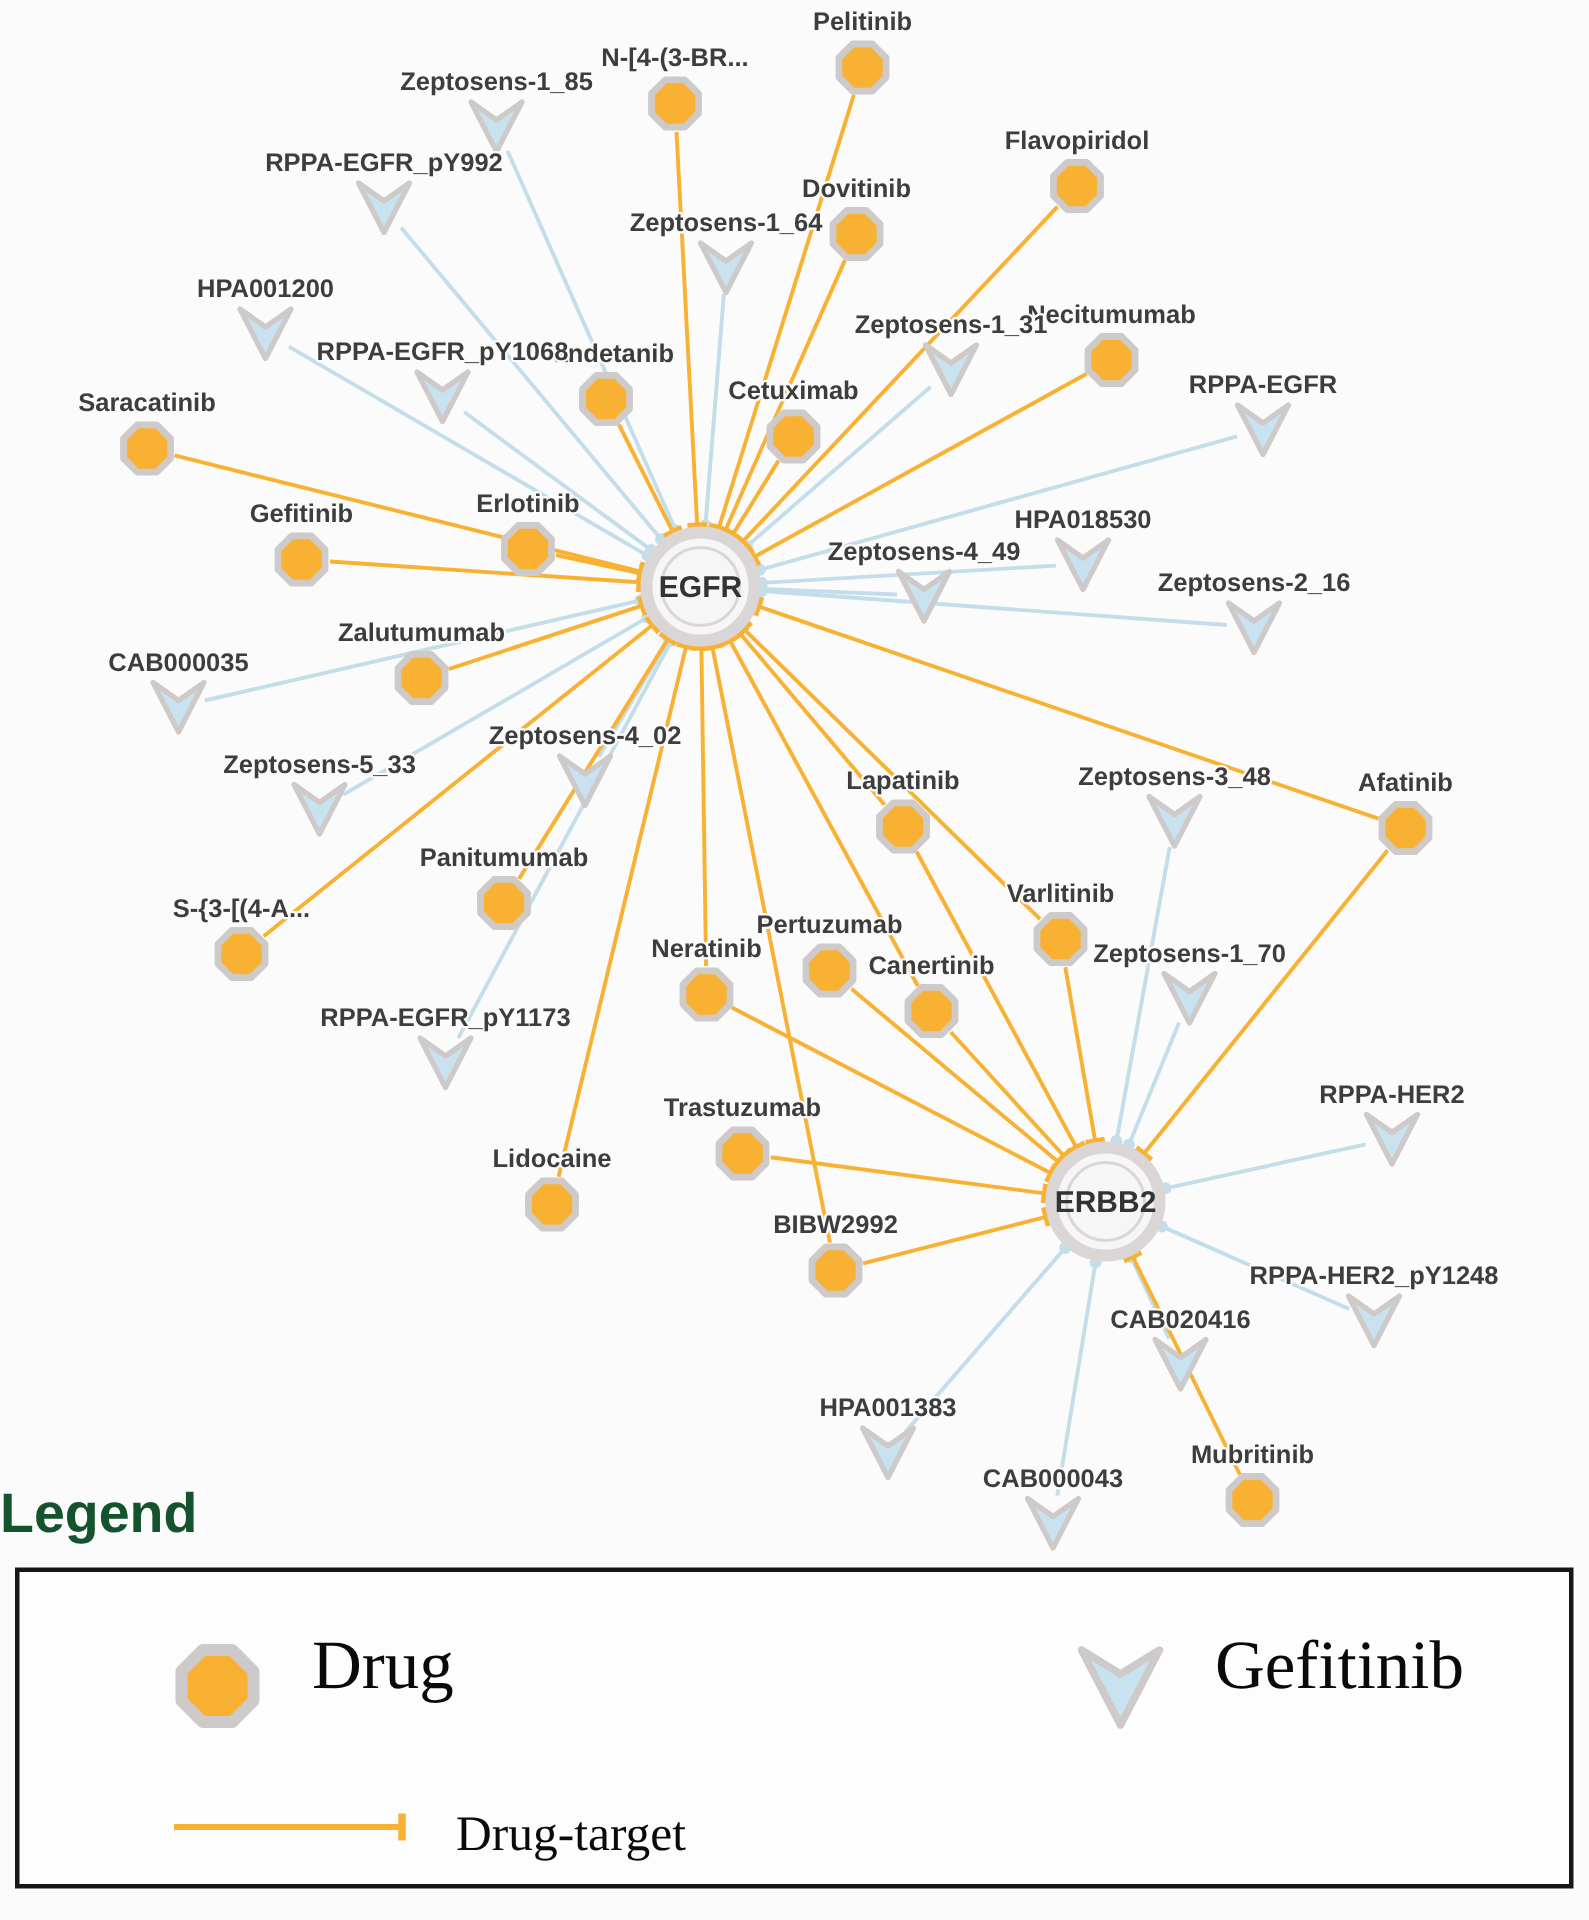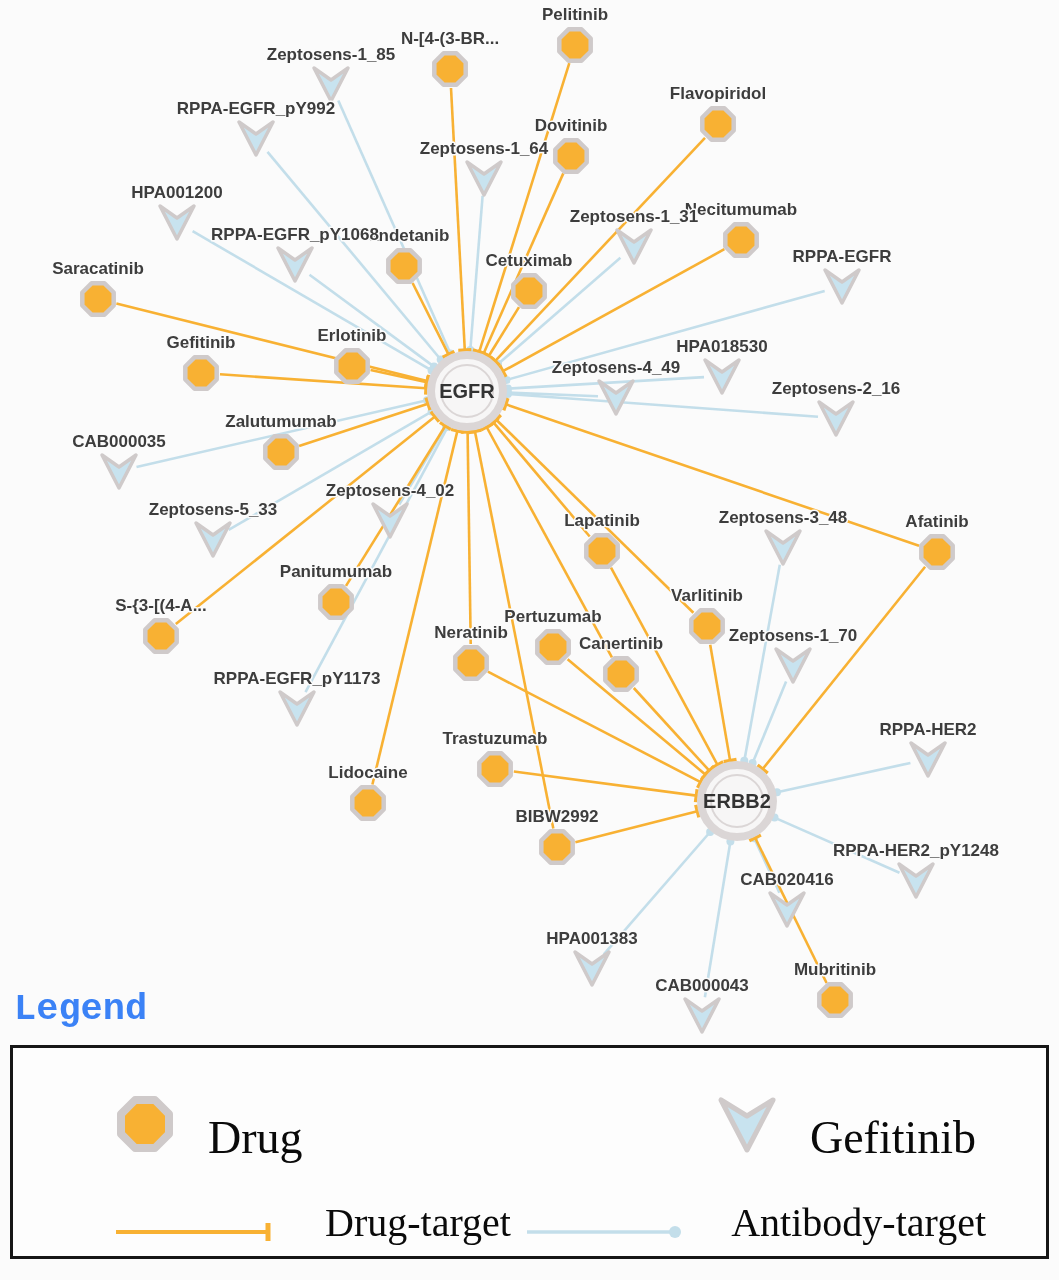--- a/index.html
+++ b/index.html
@@ -1,27 +1,27 @@
 <!DOCTYPE html>
 <html><head>
 <meta charset="utf-8">
 <style>
   html,body{margin:0;padding:0;background:#FBFBFB;}
   .stage{position:relative;width:1059px;height:1280px;background:#FBFBFB;overflow:hidden;font-family:"Liberation Sans",sans-serif;}
   #graph{position:absolute;left:0;top:0;display:block;}
   .node-label{font-family:"Liberation Sans",sans-serif;font-weight:bold;font-size:17px;fill:#3D3D3D;paint-order:stroke;stroke:#FBFBFB;stroke-width:3px;stroke-linejoin:round;}
   .gene-label{font-family:"Liberation Sans",sans-serif;font-weight:bold;font-size:20px;fill:#333333;}
-  .legend-title{position:absolute;left:14px;top:988px;font-family:Liberation Mono, monospace;font-weight:bold;font-size:37px;color:#3b82f6;}
+  .legend-title{position:absolute;left:0;top:988px;font-family:Liberation Sans, sans-serif;font-weight:bold;font-size:37px;color:#14532d;}
   .legend-box{position:absolute;left:10px;top:1045px;width:1039px;height:214px;box-sizing:border-box;border:3px solid #161616;background:#FDFDFD;}
   .legend-row{display:flex;align-items:center;}
   .legend-row.nodes{height:120px;padding:16px 70px 0 95px;justify-content:space-between;}
   .legend-row.edges{height:66px;padding:6px 60px 0 100px;justify-content:space-between;}
-  .legend-item{display:flex;align-items:flex-end;gap:26px;}
+  .legend-item{display:flex;align-items:flex-start;gap:26px;}
   .li-label{font-family:"Liberation Serif",serif;font-size:46px;color:#0a0a0a;line-height:1;}
-  .li-label.small{font-size:40px;margin-left:21px;}
+  .li-label.small{font-size:33px;}
   svg{overflow:visible;}
 </style>
 </head>
 <body>
 
 <div class="stage">
 
   <svg id="graph" width="1059" height="1280" viewBox="0 0 1059 1280">
       <g>
         <g>
@@ -435,22 +435,15 @@
       </div>
     </div>
     <div class="legend-row edges">
       <div class="legend-item">
         <svg width="165" height="22" viewBox="0 0 165 22">
           <line x1="3" y1="11" x2="155" y2="11" stroke-width="4" stroke="#F8B133"></line>
           <line x1="155" y1="2" x2="155" y2="20" stroke-width="5" stroke="#F8B133"></line>
         </svg>
         <span class="li-label small">Drug-target</span>
       </div>
-      <div class="legend-item">
-        <svg width="160" height="22" viewBox="0 0 160 22">
-          <line x1="3" y1="11" x2="146" y2="11" stroke-width="3.5" stroke="#C3DEEA"></line>
-          <circle cx="151" cy="11" r="6" fill="#C3DEEA"></circle>
-        </svg>
-        <span class="li-label small">Antibody-target</span>
-      </div>
     </div>
   </div>
 </div>
 
 </body></html>

